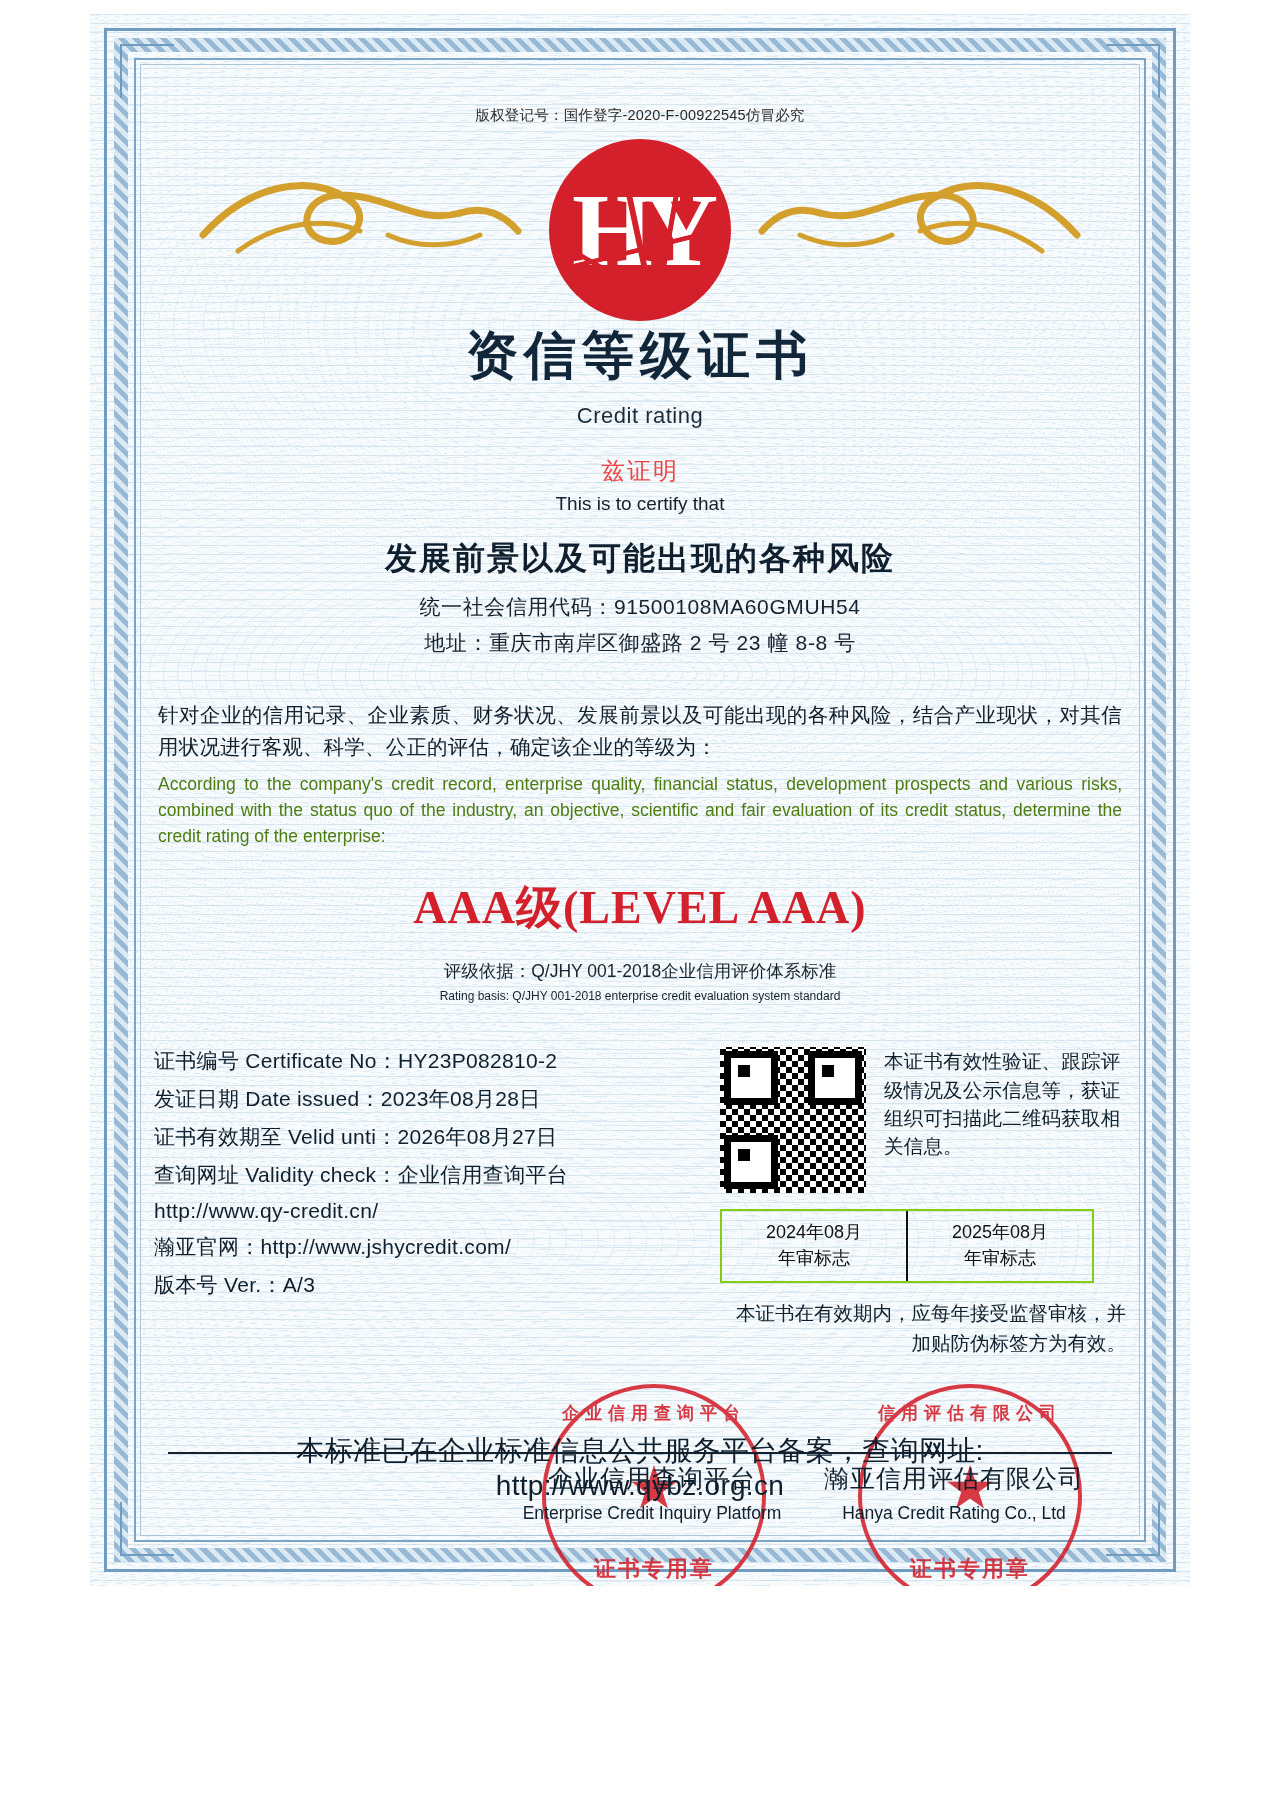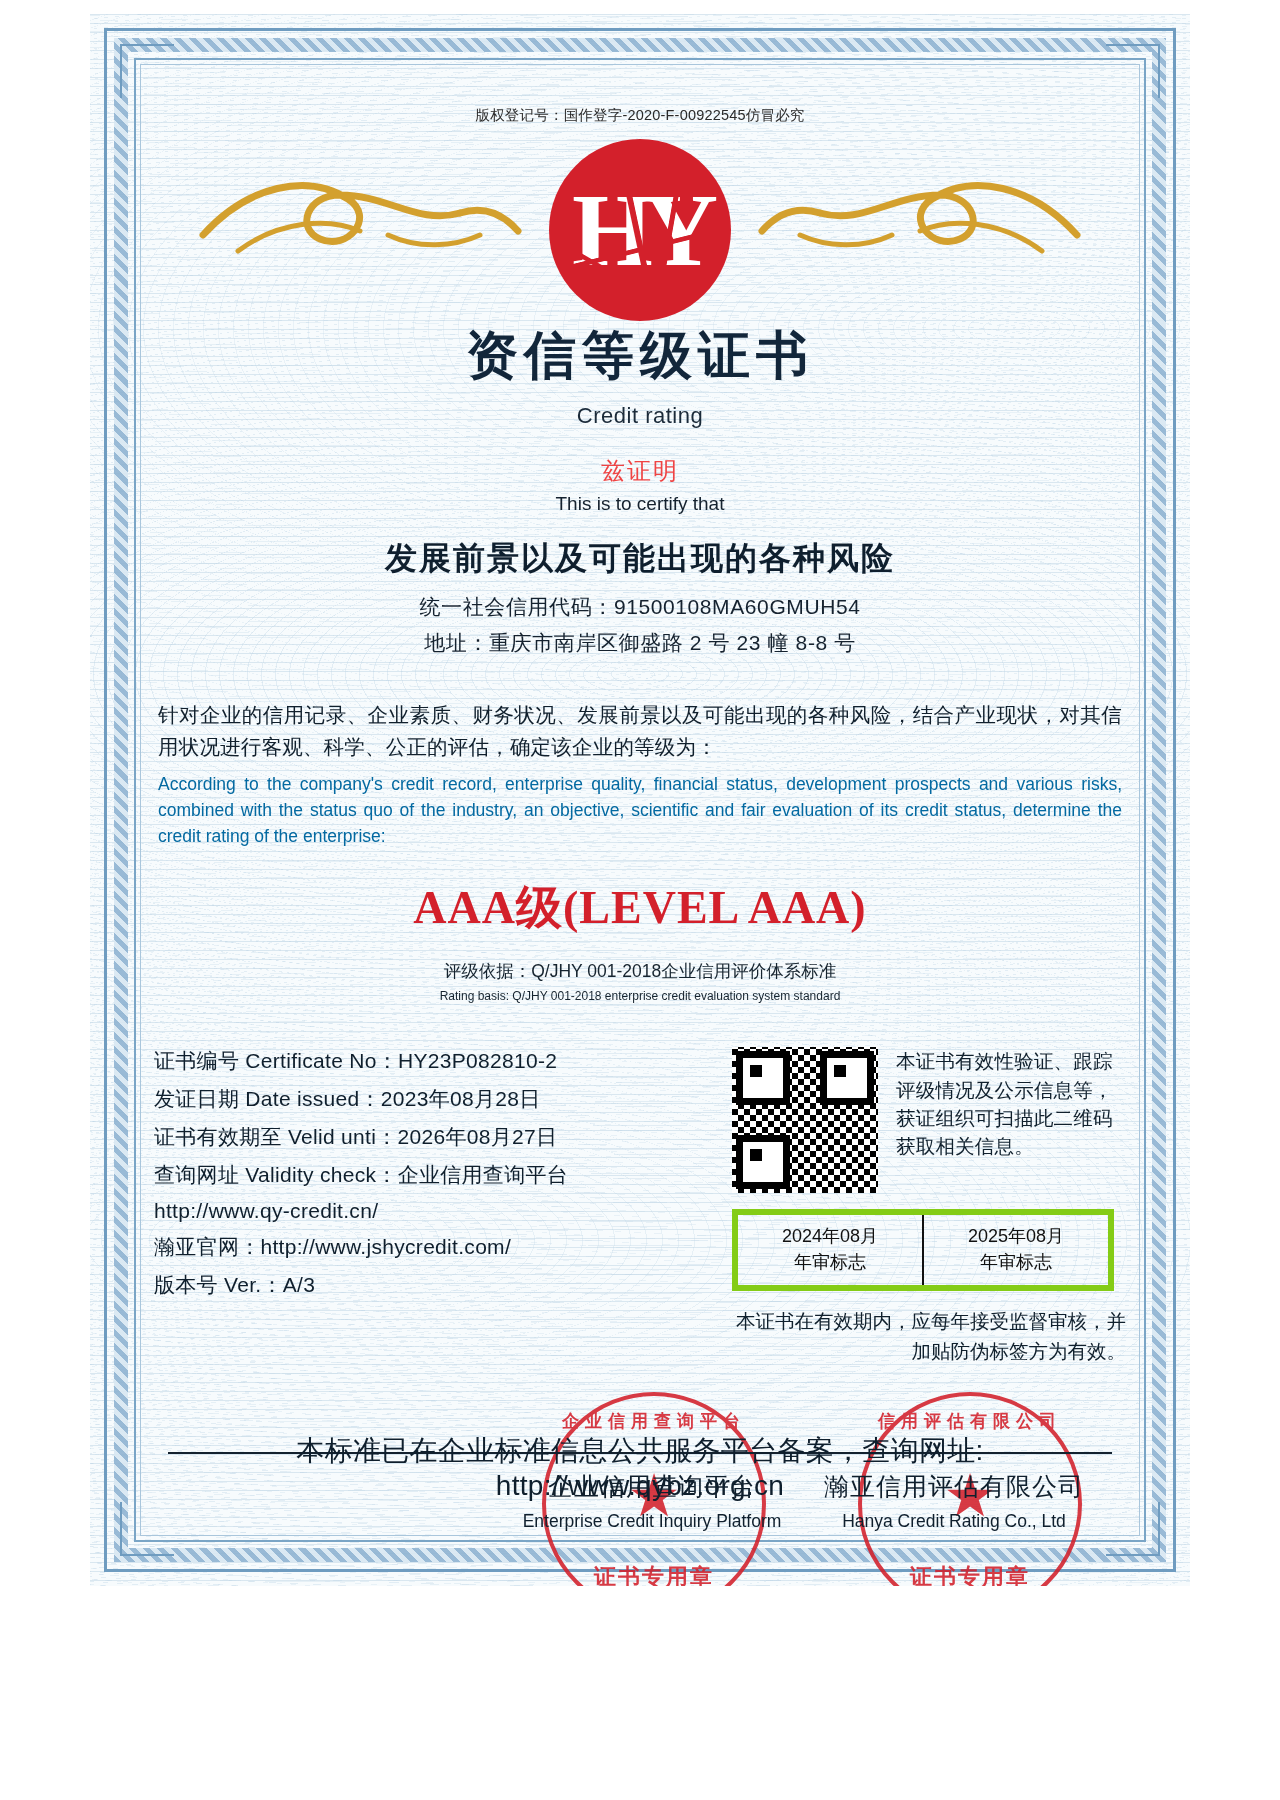--- a/index.html
+++ b/index.html
@@ -230,21 +230,21 @@
   .para-cn {
     font-size: 20.5px;
     line-height: 1.55;
     color: #11202d;
     text-align: justify;
     letter-spacing: .2px;
   }
   .para-en {
     font-size: 17.5px;
     line-height: 1.5;
-    color: #0369a1;
+    color: #4d7c0f;
     margin-top: 8px;
     text-align: justify;
   }
 
   .level {
     text-align: center;
     font-family: "Liberation Serif", serif;
     font-weight: bold;
     font-size: 46px;
     color: #d3202b;
@@ -261,21 +261,21 @@
     text-align: center;
     font-size: 12px;
     color: #16242f;
     margin-top: 6px;
   }
 
   
   .details-row {
     display: flex;
     margin-top: 44px;
-    gap: 30px;
+    gap: 18px;
   }
   .details-left {
     width: 548px;
     flex: 0 0 548px;
     padding-left: 4px;
   }
   .d-line {
     font-size: 21px;
     color: #0f1f2d;
     margin-bottom: 10px;
@@ -324,21 +324,21 @@
   .qr-note {
     font-size: 19.5px;
     line-height: 1.45;
     color: #10202d;
     letter-spacing: .2px;
   }
 
   .stamps-row {
     display: flex;
     margin-top: 16px;
-    border: 6px solid #84cc16;
+    border: 2px solid #84cc16;
     width: 370px;
   }
   .stamp-box {
     flex: 1;
     text-align: center;
     padding: 8px 4px 10px 4px;
     font-size: 18px;
     color: #111;
     line-height: 1.45;
   }

